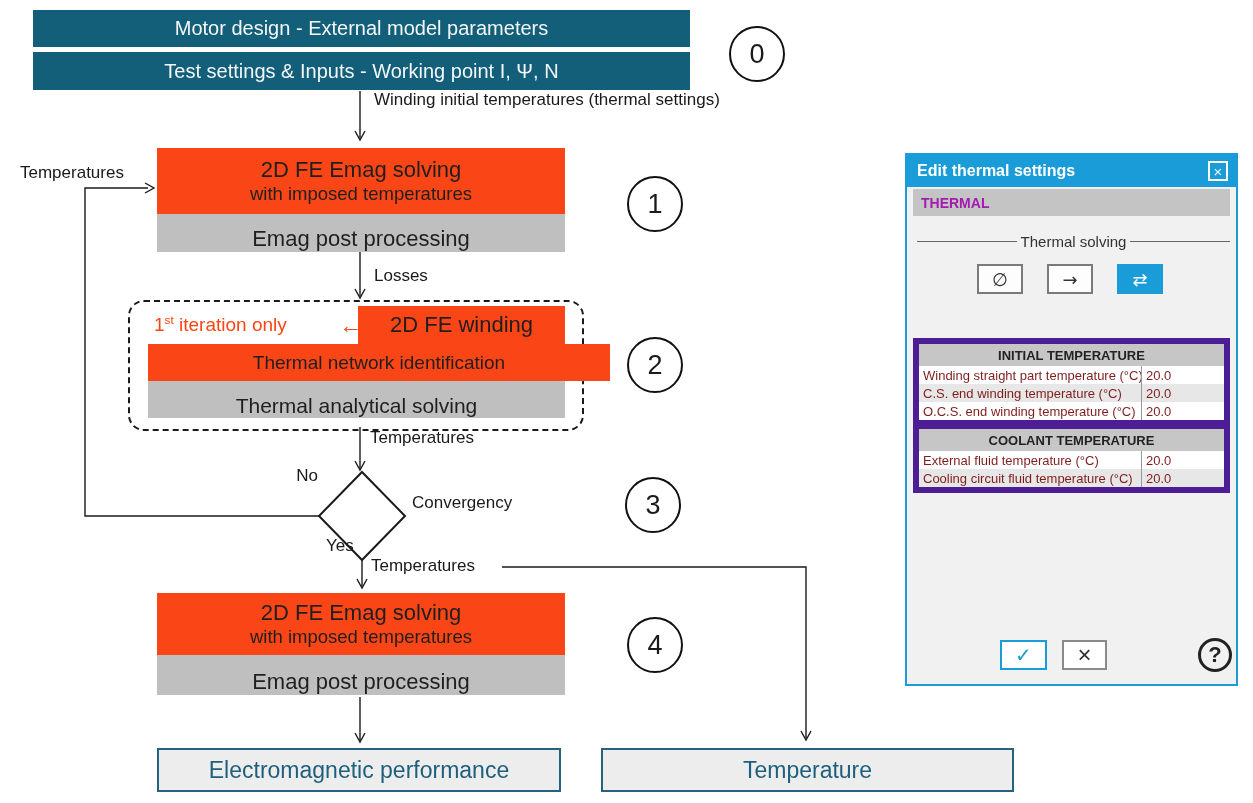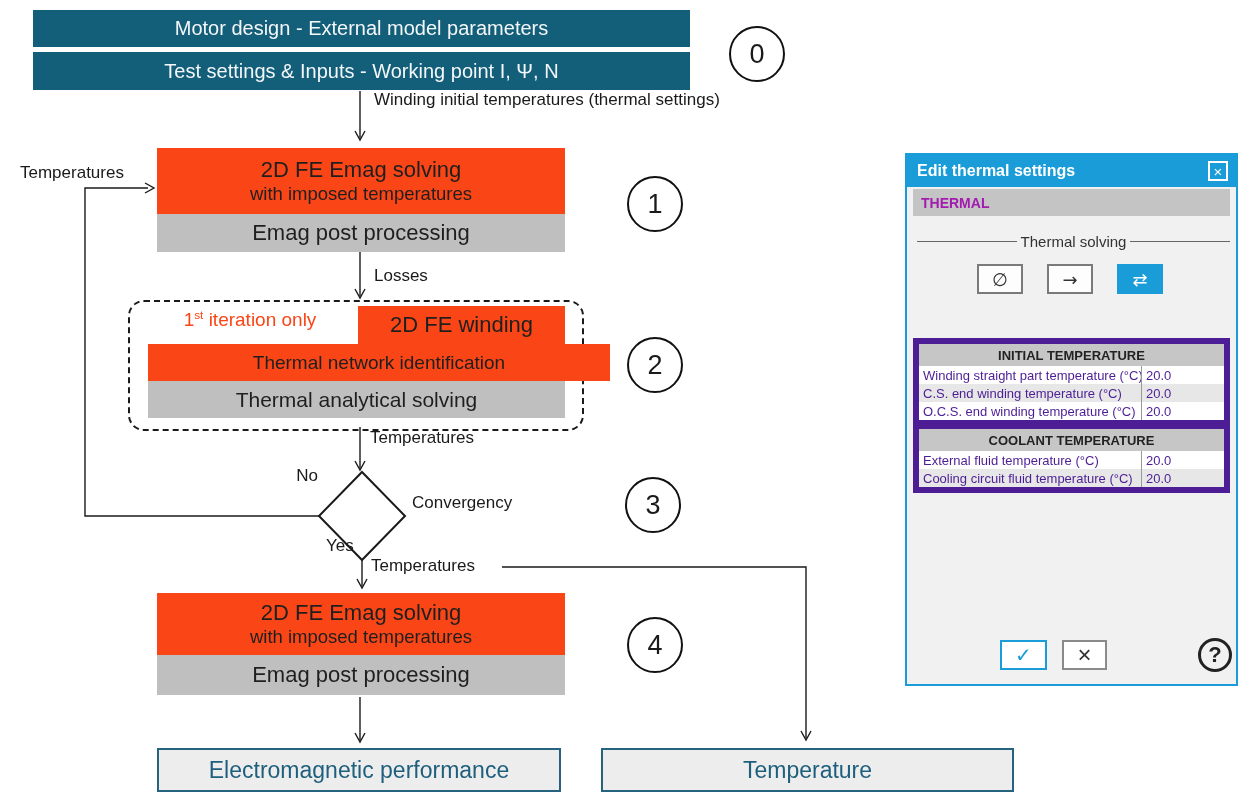--- a/index.html
+++ b/index.html
@@ -3,21 +3,21 @@
 <meta charset="utf-8">
 <style>
   html,body{margin:0;padding:0;background:#ffffff;}
   #stage{position:relative;width:1253px;height:803px;background:#ffffff;
          font-family:"Liberation Sans",sans-serif;color:#1a1a1a;overflow:hidden;}
   .abs{position:absolute;}
   .tealbar{background:#135e78;color:#f3f7f9;display:flex;align-items:center;justify-content:center;
            font-size:20px;}
   .orangebox{background:#fa4616;display:flex;flex-direction:column;align-items:center;justify-content:center;
              color:#1f1f1f;}
-  .graybox{background:#bfbfbf;display:flex;align-items:center;justify-content:center;font-size:22px;color:#1f1f1f;}
+  .graybox{background:#bfbfbf;display:flex;align-items:flex-end;justify-content:center;font-size:22px;color:#1f1f1f;}
   .badge{width:52px;height:52px;border:2px solid #111;border-radius:50%;display:flex;align-items:center;
          justify-content:center;font-size:27px;background:#fff;}
   .flowlabel{font-size:17px;color:#1a1a1a;white-space:nowrap;}
   .resultbox{background:#ededed;border:2px solid #26637e;color:#1d5f7d;display:flex;align-items:center;
              justify-content:center;font-size:23px;}
   .dashedbox{border:2px dashed #1a1a1a;border-radius:16px;background:transparent;}
   .note{color:#fa4616;font-size:19px;white-space:nowrap;}
   svg.connectors{position:absolute;left:0;top:0;pointer-events:none;}
   
   .dialog{background:#f1f1f1;border:2px solid #1a9cd8;}
@@ -30,21 +30,21 @@
   .legendrow{position:absolute;display:flex;align-items:center;}
   .legendrow .line{flex:1;border-top:1px solid #666;height:0;}
   .legendrow .cap{padding:0 4px;font-size:15px;color:#333;white-space:nowrap;}
   .solvebtn{position:absolute;width:46px;height:30px;background:#fdfdfd;border:2px solid #7a7a7a;
             box-sizing:border-box;display:flex;align-items:center;justify-content:center;
             font-family:"DejaVu Sans",sans-serif;font-size:18px;color:#333;cursor:pointer;}
   .solvebtn.selected{background:#1a9cd8;border-color:#1a9cd8;color:#fff;}
   .ptable{position:absolute;border:6px solid #4c1d95;background:#fff;box-sizing:border-box;}
   .ptable .thead{height:22px;background:#c6c6c6;display:flex;align-items:center;justify-content:center;
                  font-size:13px;font-weight:bold;color:#222;}
-  .prow{height:18px;display:flex;align-items:stretch;font-size:13px;color:#4c1d95;}
+  .prow{height:18px;display:flex;align-items:stretch;font-size:13px;color:#7f1d1d;}
   .prow.alt{background:#e7e7e7;}
   .prow .lbl{flex:1;display:flex;align-items:center;padding-left:4px;overflow:hidden;white-space:nowrap;}
   .prow .val{width:83px;border-left:1px solid #999;display:flex;align-items:center;padding-left:4px;box-sizing:border-box;}
   .okbtn{position:absolute;width:47px;height:30px;background:#fff;border:2px solid #1a9cd8;box-sizing:border-box;
          display:flex;align-items:center;justify-content:center;color:#1a9cd8;
          font-family:"DejaVu Sans",sans-serif;font-size:20px;font-weight:bold;cursor:pointer;}
   .cancelbtn{position:absolute;width:45px;height:30px;background:#fff;border:2px solid #8a8a8a;box-sizing:border-box;
          display:flex;align-items:center;justify-content:center;color:#333;font-size:24px;line-height:1;cursor:pointer;}
   .helpbtn{position:absolute;width:34px;height:34px;border:3px solid #222;border-radius:50%;box-sizing:border-box;
          display:flex;align-items:center;justify-content:center;color:#222;font-size:22px;font-weight:bold;cursor:pointer;}
@@ -102,21 +102,21 @@
   <div class="abs graybox" style="left:157px;top:214px;width:408px;height:38px;">
     <span>Emag post processing</span>
   </div>
   <div class="abs badge" style="left:627px;top:176px;">
     <span>1</span>
   </div>
 
   <div class="abs flowlabel" style="left:374px;top:266px;">Losses</div>
 
   <div class="abs dashedbox" style="left:128px;top:300px;width:452px;height:127px;"></div>
-  <div class="abs" style="left:146px;top:308px;width:208px;height:34px;display:flex;align-items:center;justify-content:space-between;flex-direction:column;">
+  <div class="abs" style="left:154px;top:308px;width:208px;height:34px;display:flex;align-items:center;justify-content:space-between;">
     <span class="note"><span>1</span><sup style="font-size:0.62em;">st</sup><span> iteration only</span></span>
     <span class="note" style="font-size:23px;">←</span>
   </div>
   <div class="abs orangebox" style="left:358px;top:306px;width:207px;height:38px;">
     <div style="font-size:22px;">2D FE winding</div>
   </div>
   <div class="abs orangebox" style="left:148px;top:344px;width:462px;height:37px;">
     <div style="font-size:19px;">Thermal network identification</div>
   </div>
   <div class="abs graybox" style="left:148px;top:381px;width:417px;height:37px;font-size:21px;">

